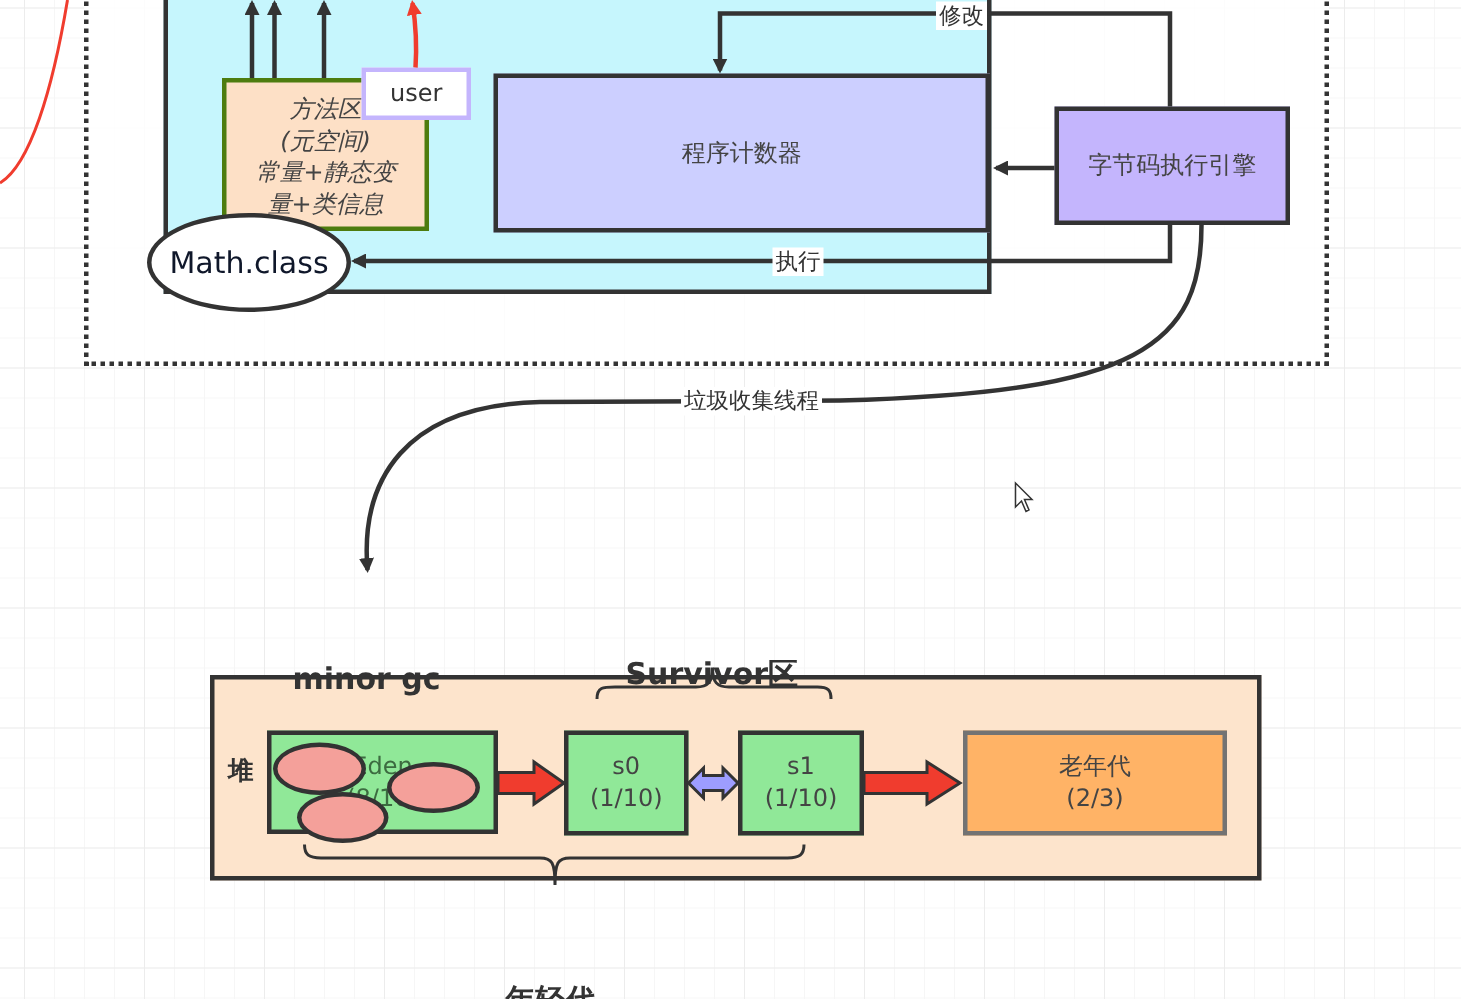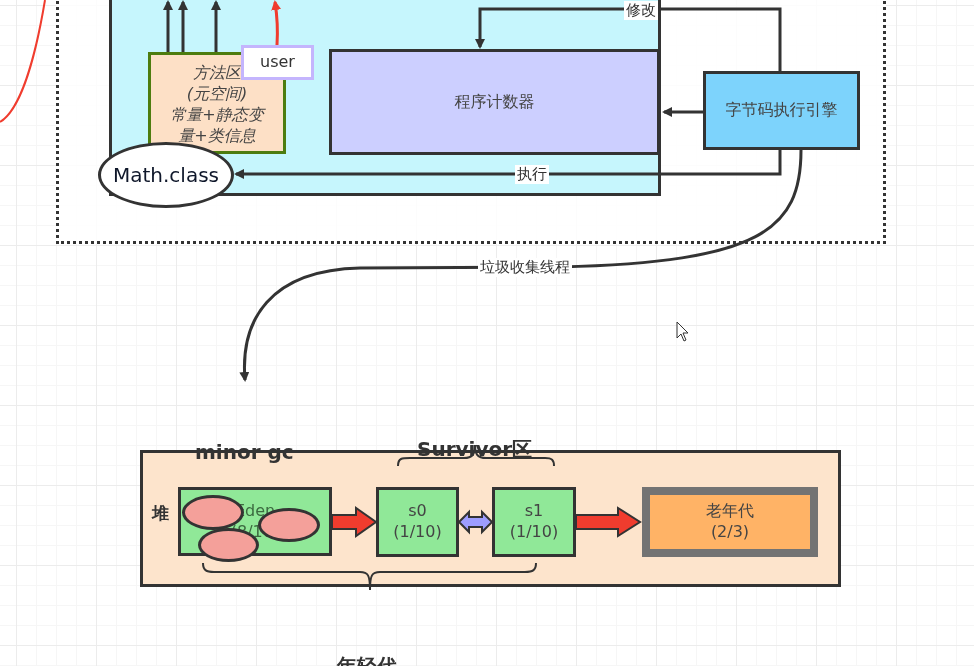--- a/index.html
+++ b/index.html
@@ -37,21 +37,21 @@
 </div>
 
 <div class="abs box" style="left:241px; top:45px; width:73px; height:35px; background:#fff; border:3px solid #c4b5fd; font-size:16px; color:#333;">
   <span>user</span>
 </div>
 
 <div class="abs box" style="left:329px; top:49px; width:331px; height:106px; background:#cccfff; border:3px solid #333; font-size:16px; color:#444;">
   <span>程序计数器</span>
 </div>
 
-<div class="abs box" style="left:703px; top:71px; width:157px; height:79px; background:#7dd3fc; border:3px solid #333; font-size:16px; color:#444;">
+<div class="abs box" style="left:703px; top:71px; width:157px; height:79px; background:#c4b5fd; border:3px solid #333; font-size:16px; color:#444;">
   <span>字节码执行引擎</span>
 </div>
 
 <div class="abs box" style="left:98px; top:142px; width:136px; height:66px; background:#fff; border:3px solid #333; border-radius:50%; font-size:20px; color:#0f172a;">
   <span>Math.class</span>
 </div>
 
 <div class="abs" style="left:140px; top:450px; width:701px; height:137px; background:#fde4cc; border:3px solid #333;"></div>
 <div class="abs bold" style="left:152px; top:462px; font-size:17px;">堆</div>
 
@@ -67,21 +67,21 @@
 <div class="abs box" style="left:376px; top:487px; width:83px; height:70px; background:#90e898; border:3px solid #333; font-size:16px; color:#444;">
   <span>s0</span>
   <span>(1/10)</span>
 </div>
 
 <div class="abs box" style="left:492px; top:487px; width:84px; height:70px; background:#90e898; border:3px solid #333; font-size:16px; color:#444;">
   <span>s1</span>
   <span>(1/10)</span>
 </div>
 
-<div class="abs box" style="left:642px; top:487px; width:176px; height:70px; background:#ffb366; border:8px solid #737373; font-size:16px; color:#444;">
+<div class="abs box" style="left:642px; top:487px; width:176px; height:70px; background:#ffb366; border:3px solid #737373; font-size:16px; color:#444;">
   <span>老年代</span>
   <span>(2/3)</span>
 </div>
 
 <div class="abs bold" style="left:195px; top:400px; font-size:20px;">minor gc</div>
 <div class="abs bold" style="left:417px; top:396px; font-size:20px;">Survivor区</div>
 <div class="abs bold" style="left:337px; top:613px; font-size:20px;">年轻代</div>
 
 <svg class="overlay" width="974" height="666">
   <defs>
@@ -115,13 +115,13 @@
   <path d="M332,515 L356,515 L356,508 L376,522 L356,536 L356,529 L332,529 z" fill="#f03c2e" stroke="#333" stroke-width="2"></path>
   <path d="M576,515 L618,515 L618,508 L640,522 L618,536 L618,529 L576,529 z" fill="#f03c2e" stroke="#333" stroke-width="2"></path>
 
   <path d="M459,522 L469,512 L469,517 L482,517 L482,512 L492,522 L482,532 L482,527 L469,527 L469,532 z" fill="#9d9dff" stroke="#333" stroke-width="2"></path>
 
   <path d="M677,322 L677,338 L681,334 L684,341 L686,340 L683,333 L688,333 z" fill="#fff" stroke="#333" stroke-width="1"></path>
 </svg>
 
 <div class="abs label-bg" style="left:624px; top:1px;">修改</div>
 <div class="abs label-bg" style="left:503px; top:165px;margin-left:12px;">执行</div>
-<div class="abs label-bg" style="left:478px; top:258px;">垃圾收集线程</div>
+<div class="abs label-bg" style="left:454px; top:258px;">垃圾收集线程</div>
 
 </body></html>

